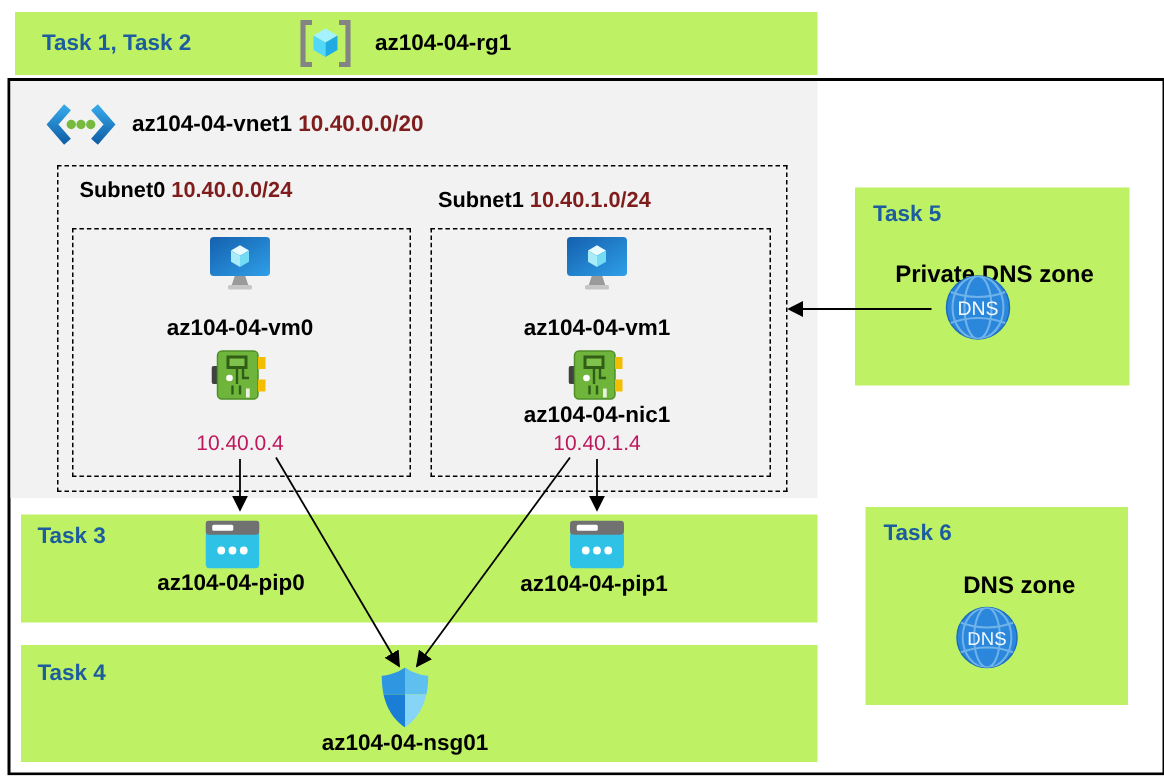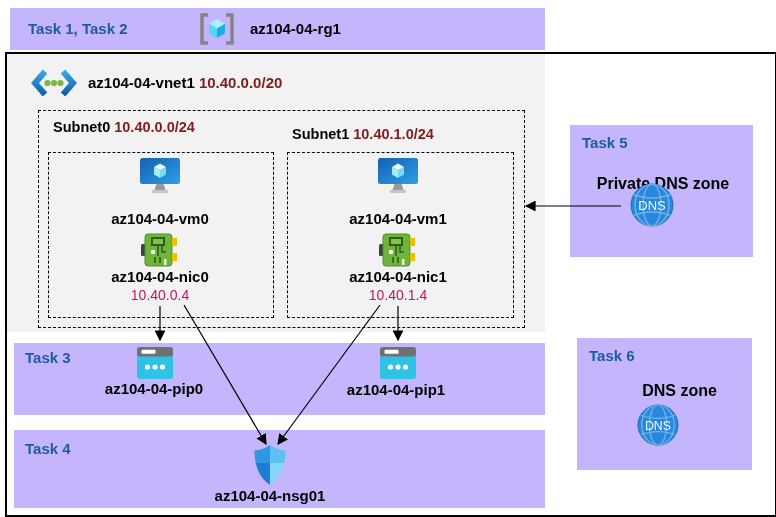--- a/index.html
+++ b/index.html
@@ -1,21 +1,21 @@
 <!DOCTYPE html>
 <html><head>
 <meta charset="utf-8">
 <style>
   html,body{margin:0;padding:0;background:#fff;}
   .canvas{
     position:relative;width:776px;height:517px;background:#fff;overflow:hidden;
     font-family:"Liberation Sans",sans-serif;color:#000;
   }
   .abs{position:absolute;}
-  .band{background:#c4b5fd;text-decoration:underline;}
+  .band{background:#bef264;text-decoration:underline;}
   .task-label{font-weight:700;font-size:15px;color:#1D5C9E;white-space:nowrap;}
   .bold-label{font-weight:700;font-size:15px;color:#000;white-space:nowrap;}
   .big-label{font-weight:700;font-size:16px;color:#000;white-space:nowrap;}
   .muted{font-weight:700;color:#7f1d1d;}
   .ip{font-size:14px;color:#be185d;font-weight:400;}
   .cidr-line{font-size:14.5px;white-space:nowrap;}
   .cidr-line b{font-size:14.5px;}
   .center{transform:translateX(-50%);text-align:center;}
   .big-box{border:2px solid #000;background:#fff;}
   .vnet-region{background:#F2F2F2;}
@@ -118,21 +118,20 @@
     <rect x="4" y="1" width="27" height="32" rx="3" fill="#6FB53C" stroke="#4F8F26"></rect>
     <rect x="10" y="4" width="14" height="9" fill="#305E16"></rect>
     <rect x="12" y="6" width="10" height="5" fill="#7FC24C"></rect>
     <circle cx="12" cy="19" r="2.2" fill="#FFFFFF"></circle>
     <path d="M17 13 V23 M21 13 V19 H25 M14 24 V30 M19 24 V30" fill="none" stroke="#305E16" stroke-width="1.6"></path>
     <rect x="31" y="5" width="5" height="8" fill="#F4BE00"></rect>
     <rect x="31" y="20" width="5" height="8" fill="#F4BE00"></rect>
     <rect x="23" y="26" width="2.5" height="6" fill="#E9F3DF"></rect>
   </svg>
 
-  <div class="abs bold-label center" style="left:160px;top:268px;">az104-04-nic0</div>
   <div class="abs ip center" style="left:160px;top:287px;">10.40.0.4</div>
   <div class="abs bold-label center" style="left:398px;top:268px;">az104-04-nic1</div>
   <div class="abs ip center" style="left:398px;top:287px;">10.40.1.4</div>
 
   <div class="abs band" style="left:570px;top:125px;width:183px;height:132px;">
     <div class="abs task-label" style="left:12px;top:9px;">Task 5</div>
     <div class="abs big-label center" style="left:93px;top:50px;text-align:center;">Private DNS zone</div>
     <svg class="abs" style="left:60px;top:58px;" width="44" height="44" viewBox="0 0 44 44">
       <defs>
           <clipPath id="dnsclip1">

